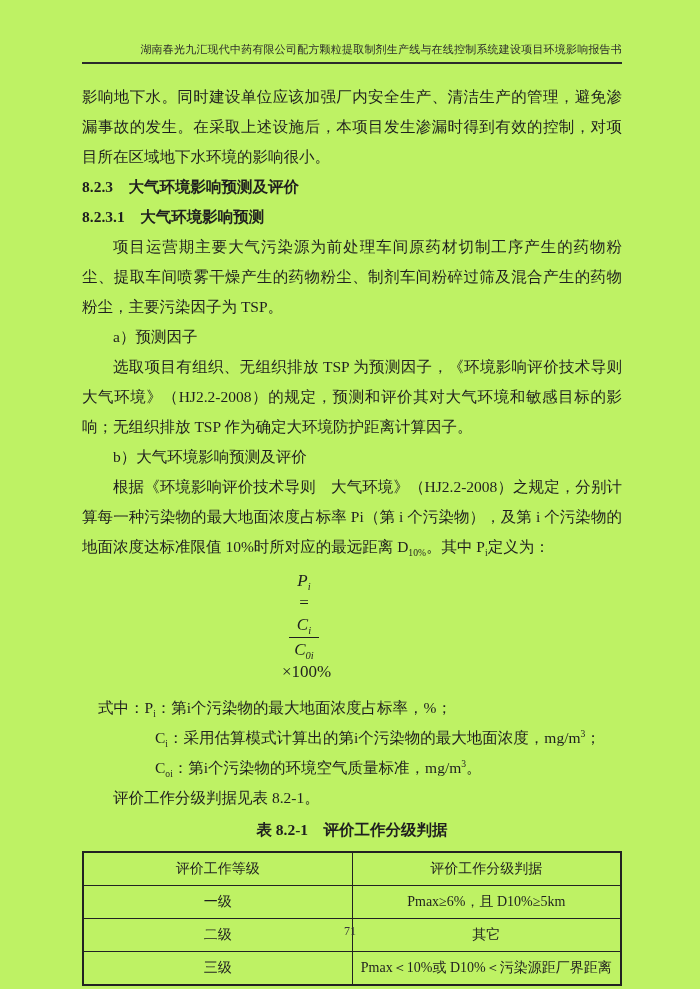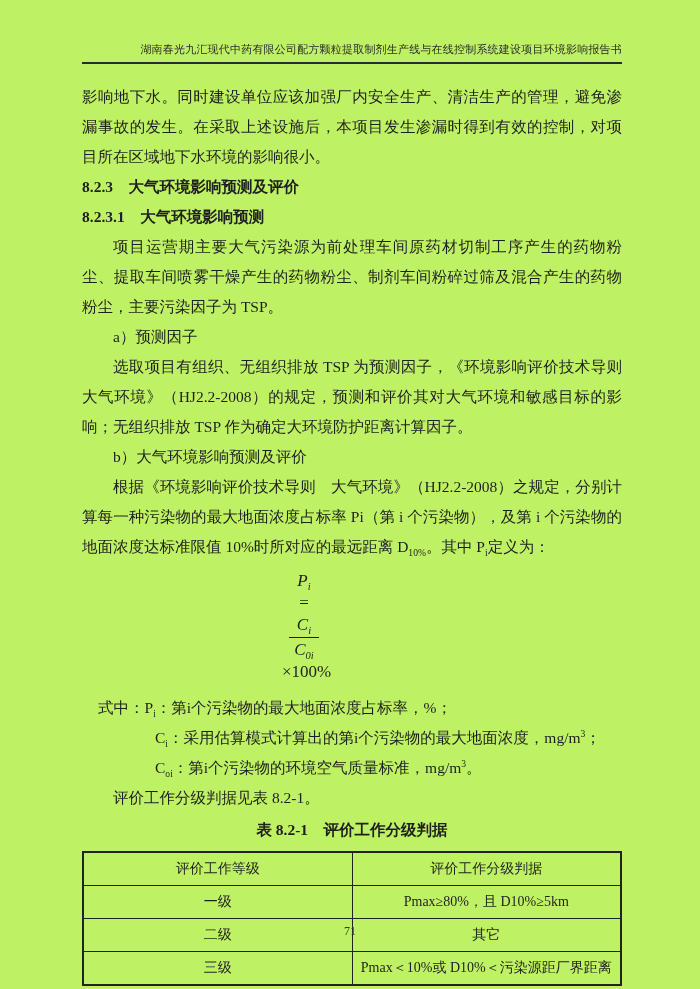--- a/index.html
+++ b/index.html
@@ -149,21 +149,21 @@
       <table class="grading">
         <thead>
           <tr>
             <th style="width:50%">评价工作等级</th>
             <th style="width:50%">评价工作分级判据</th>
           </tr>
         </thead>
         <tbody>
           <tr>
             <td>一级</td>
-            <td>Pmax≥80%，且 D10%≥5km</td>
+            <td>Pmax≥6%，且 D10%≥5km</td>
           </tr>
           <tr>
             <td>二级</td>
             <td>其它</td>
           </tr>
           <tr>
             <td>三级</td>
             <td>Pmax＜10%或 D10%＜污染源距厂界距离</td>
           </tr>
         </tbody>

